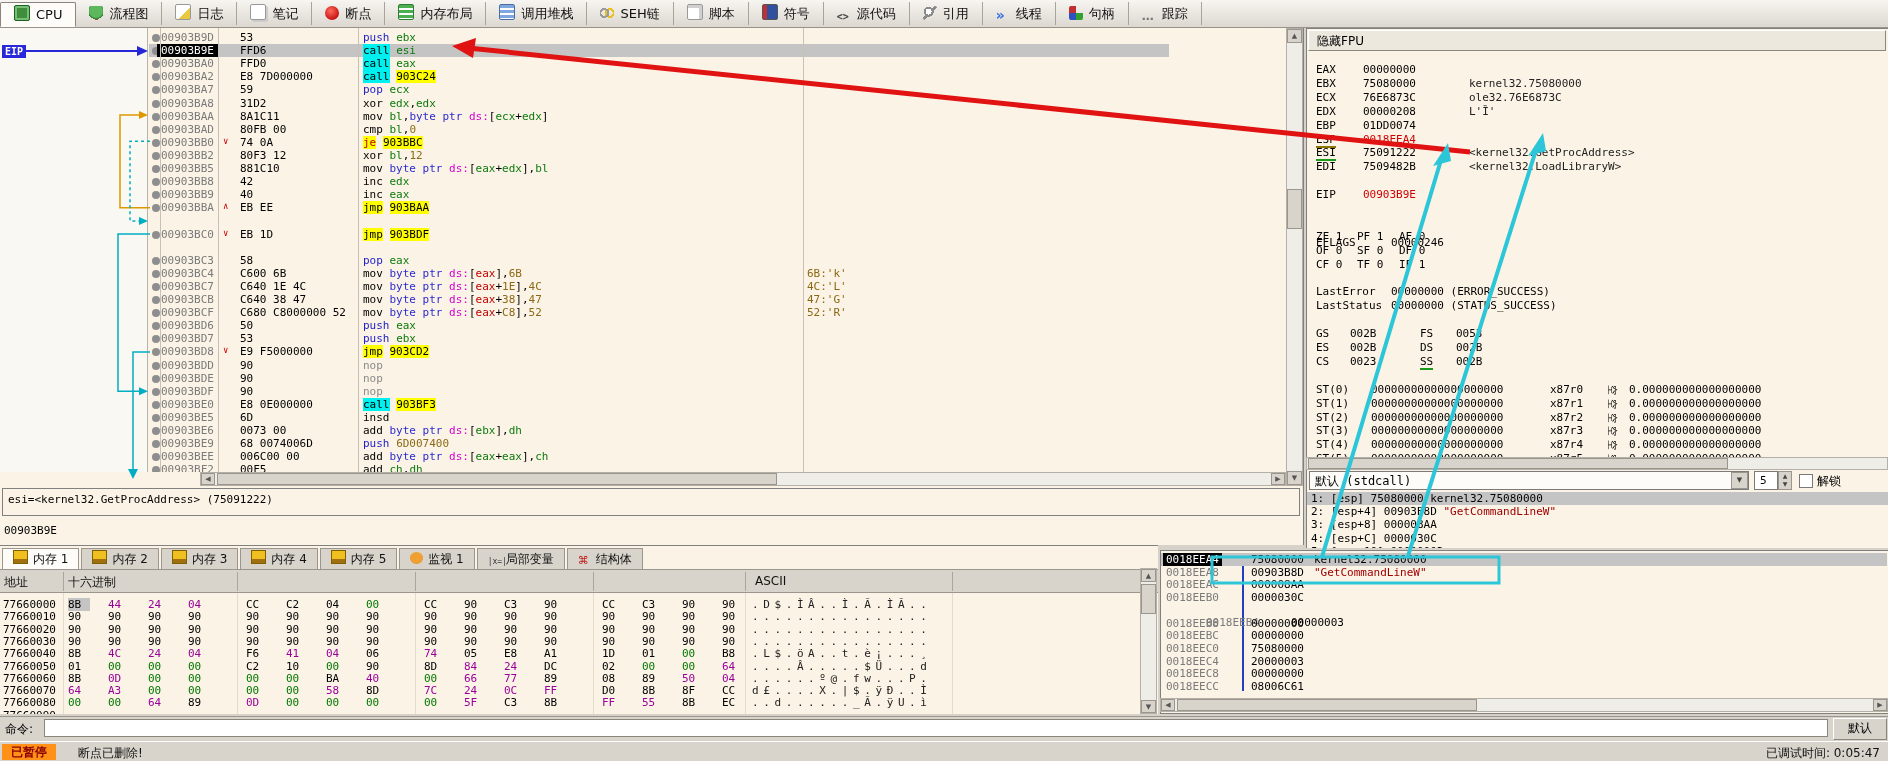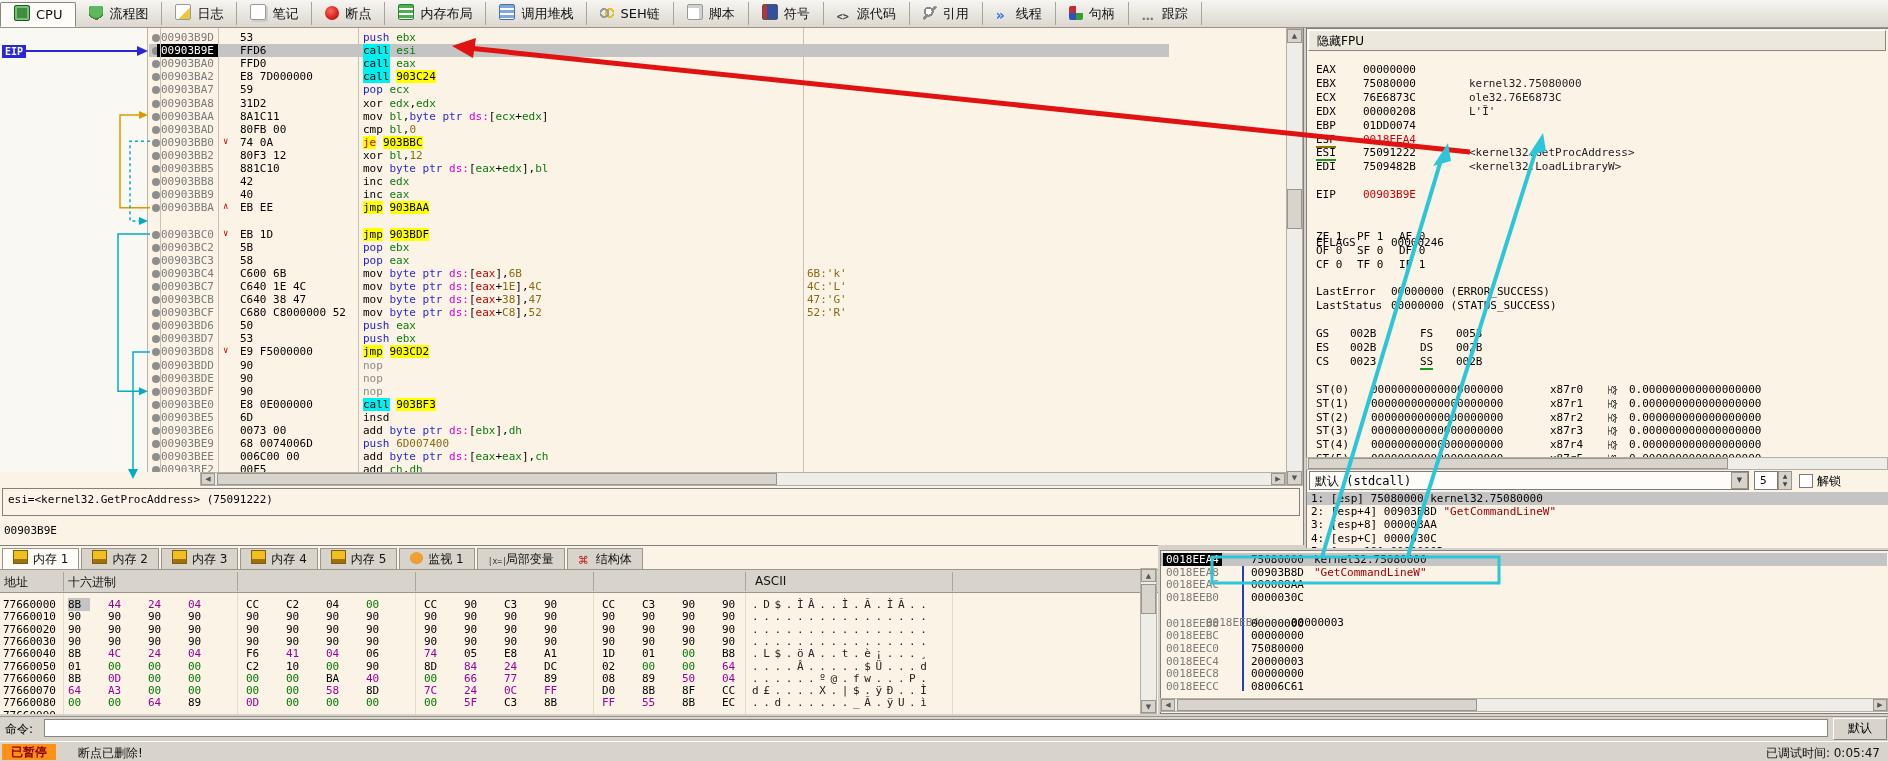--- a/index.html
+++ b/index.html
@@ -136,21 +136,20 @@
     <div class="drow" style="top: 68.5px;"><span class="dot"></span><span class="daddr">00903BA8</span><span class="dbytes">31D2</span><span class="dinstr"><span class="mn">xor</span> <span class="reg">edx</span>,<span class="reg">edx</span></span></div>
     <div class="drow" style="top: 81.6px;"><span class="dot"></span><span class="daddr">00903BAA</span><span class="dbytes">8A1C11</span><span class="dinstr"><span class="mn">mov</span> <span class="reg">bl</span>,<span class="kw">byte ptr</span> <span class="seg">ds:</span>[<span class="reg">ecx</span>+<span class="reg">edx</span>]</span></div>
     <div class="drow" style="top: 94.7px;"><span class="dot"></span><span class="daddr">00903BAD</span><span class="dbytes">80FB 00</span><span class="dinstr"><span class="mn">cmp</span> <span class="reg">bl</span>,<span class="imm">0</span></span></div>
     <div class="drow" style="top: 107.8px;"><span class="dot"></span><span class="daddr">00903BB0</span><span class="jglyph">∨</span><span class="dbytes">74 0A</span><span class="dinstr"><span class="mn-jmp mn-jcc">je</span> <span class="tgt">903BBC</span></span></div>
     <div class="drow" style="top: 120.9px;"><span class="dot"></span><span class="daddr">00903BB2</span><span class="dbytes">80F3 12</span><span class="dinstr"><span class="mn">xor</span> <span class="reg">bl</span>,<span class="imm">12</span></span></div>
     <div class="drow" style="top: 134px;"><span class="dot"></span><span class="daddr">00903BB5</span><span class="dbytes">881C10</span><span class="dinstr"><span class="mn">mov</span> <span class="kw">byte ptr</span> <span class="seg">ds:</span>[<span class="reg">eax</span>+<span class="reg">edx</span>],<span class="reg">bl</span></span></div>
     <div class="drow" style="top: 147.1px; padding-left: 24px;"><span class="dot"></span><span class="daddr">00903BB8</span><span class="dbytes">42</span><span class="dinstr"><span class="mn">inc</span> <span class="reg">edx</span></span></div>
     <div class="drow" style="top: 160.2px;"><span class="dot"></span><span class="daddr">00903BB9</span><span class="dbytes">40</span><span class="dinstr"><span class="mn">inc</span> <span class="reg">eax</span></span></div>
     <div class="drow" style="top: 173.3px;"><span class="dot"></span><span class="daddr">00903BBA</span><span class="jglyph">∧</span><span class="dbytes">EB EE</span><span class="dinstr"><span class="mn-jmp">jmp</span> <span class="tgt">903BAA</span></span></div>
     <div class="drow" style="top: 199.5px;"><span class="dot"></span><span class="daddr">00903BC0</span><span class="jglyph">∨</span><span class="dbytes">EB 1D</span><span class="dinstr"><span class="mn-jmp">jmp</span> <span class="tgt">903BDF</span></span></div>
-    <div class="drow" style="top: 212.6px;"><span class="dot"></span><span class="daddr">00903BC2</span><span class="dbytes">5B</span><span class="dinstr"><span class="mn-stack">pop</span> <span class="reg">ebx</span></span></div>
     <div class="drow" style="top: 225.7px;"><span class="dot"></span><span class="daddr">00903BC3</span><span class="dbytes">58</span><span class="dinstr"><span class="mn-stack">pop</span> <span class="reg">eax</span></span></div>
     <div class="drow" style="top: 238.8px;"><span class="dot"></span><span class="daddr">00903BC4</span><span class="dbytes">C600 6B</span><span class="dinstr"><span class="mn">mov</span> <span class="kw">byte ptr</span> <span class="seg">ds:</span>[<span class="regm">eax</span>],<span class="imm">6B</span></span><span class="dcmt">6B:'k'</span></div>
     <div class="drow" style="top: 251.9px;"><span class="dot"></span><span class="daddr">00903BC7</span><span class="dbytes">C640 1E 4C</span><span class="dinstr"><span class="mn">mov</span> <span class="kw">byte ptr</span> <span class="seg">ds:</span>[<span class="regm">eax</span>+<span class="imm">1E</span>],<span class="imm">4C</span></span><span class="dcmt">4C:'L'</span></div>
     <div class="drow" style="top: 265px; padding-left: 16px;"><span class="dot"></span><span class="daddr">00903BCB</span><span class="dbytes">C640 38 47</span><span class="dinstr"><span class="mn">mov</span> <span class="kw">byte ptr</span> <span class="seg">ds:</span>[<span class="regm">eax</span>+<span class="imm">38</span>],<span class="imm">47</span></span><span class="dcmt">47:'G'</span></div>
     <div class="drow" style="top: 278.1px;"><span class="dot"></span><span class="daddr">00903BCF</span><span class="dbytes">C680 C8000000 52</span><span class="dinstr"><span class="mn">mov</span> <span class="kw">byte ptr</span> <span class="seg">ds:</span>[<span class="regm">eax</span>+<span class="imm">C8</span>],<span class="imm">52</span></span><span class="dcmt">52:'R'</span></div>
     <div class="drow" style="top: 291.2px;"><span class="dot"></span><span class="daddr">00903BD6</span><span class="dbytes">50</span><span class="dinstr"><span class="mn-stack">push</span> <span class="reg">eax</span></span></div>
     <div class="drow" style="top: 304.3px;"><span class="dot"></span><span class="daddr">00903BD7</span><span class="dbytes">53</span><span class="dinstr"><span class="mn-stack">push</span> <span class="reg">ebx</span></span></div>
     <div class="drow" style="top: 317.4px;"><span class="dot"></span><span class="daddr">00903BD8</span><span class="jglyph">∨</span><span class="dbytes">E9 F5000000</span><span class="dinstr"><span class="mn-jmp">jmp</span> <span class="tgt">903CD2</span></span></div>
     <div class="drow" style="top: 330.5px;"><span class="dot"></span><span class="daddr">00903BDD</span><span class="dbytes">90</span><span class="dinstr"><span class="mn-nop">nop</span></span></div>
     <div class="drow" style="top: 343.6px;"><span class="dot"></span><span class="daddr">00903BDE</span><span class="dbytes">90</span><span class="dinstr"><span class="mn-nop">nop</span></span></div>

